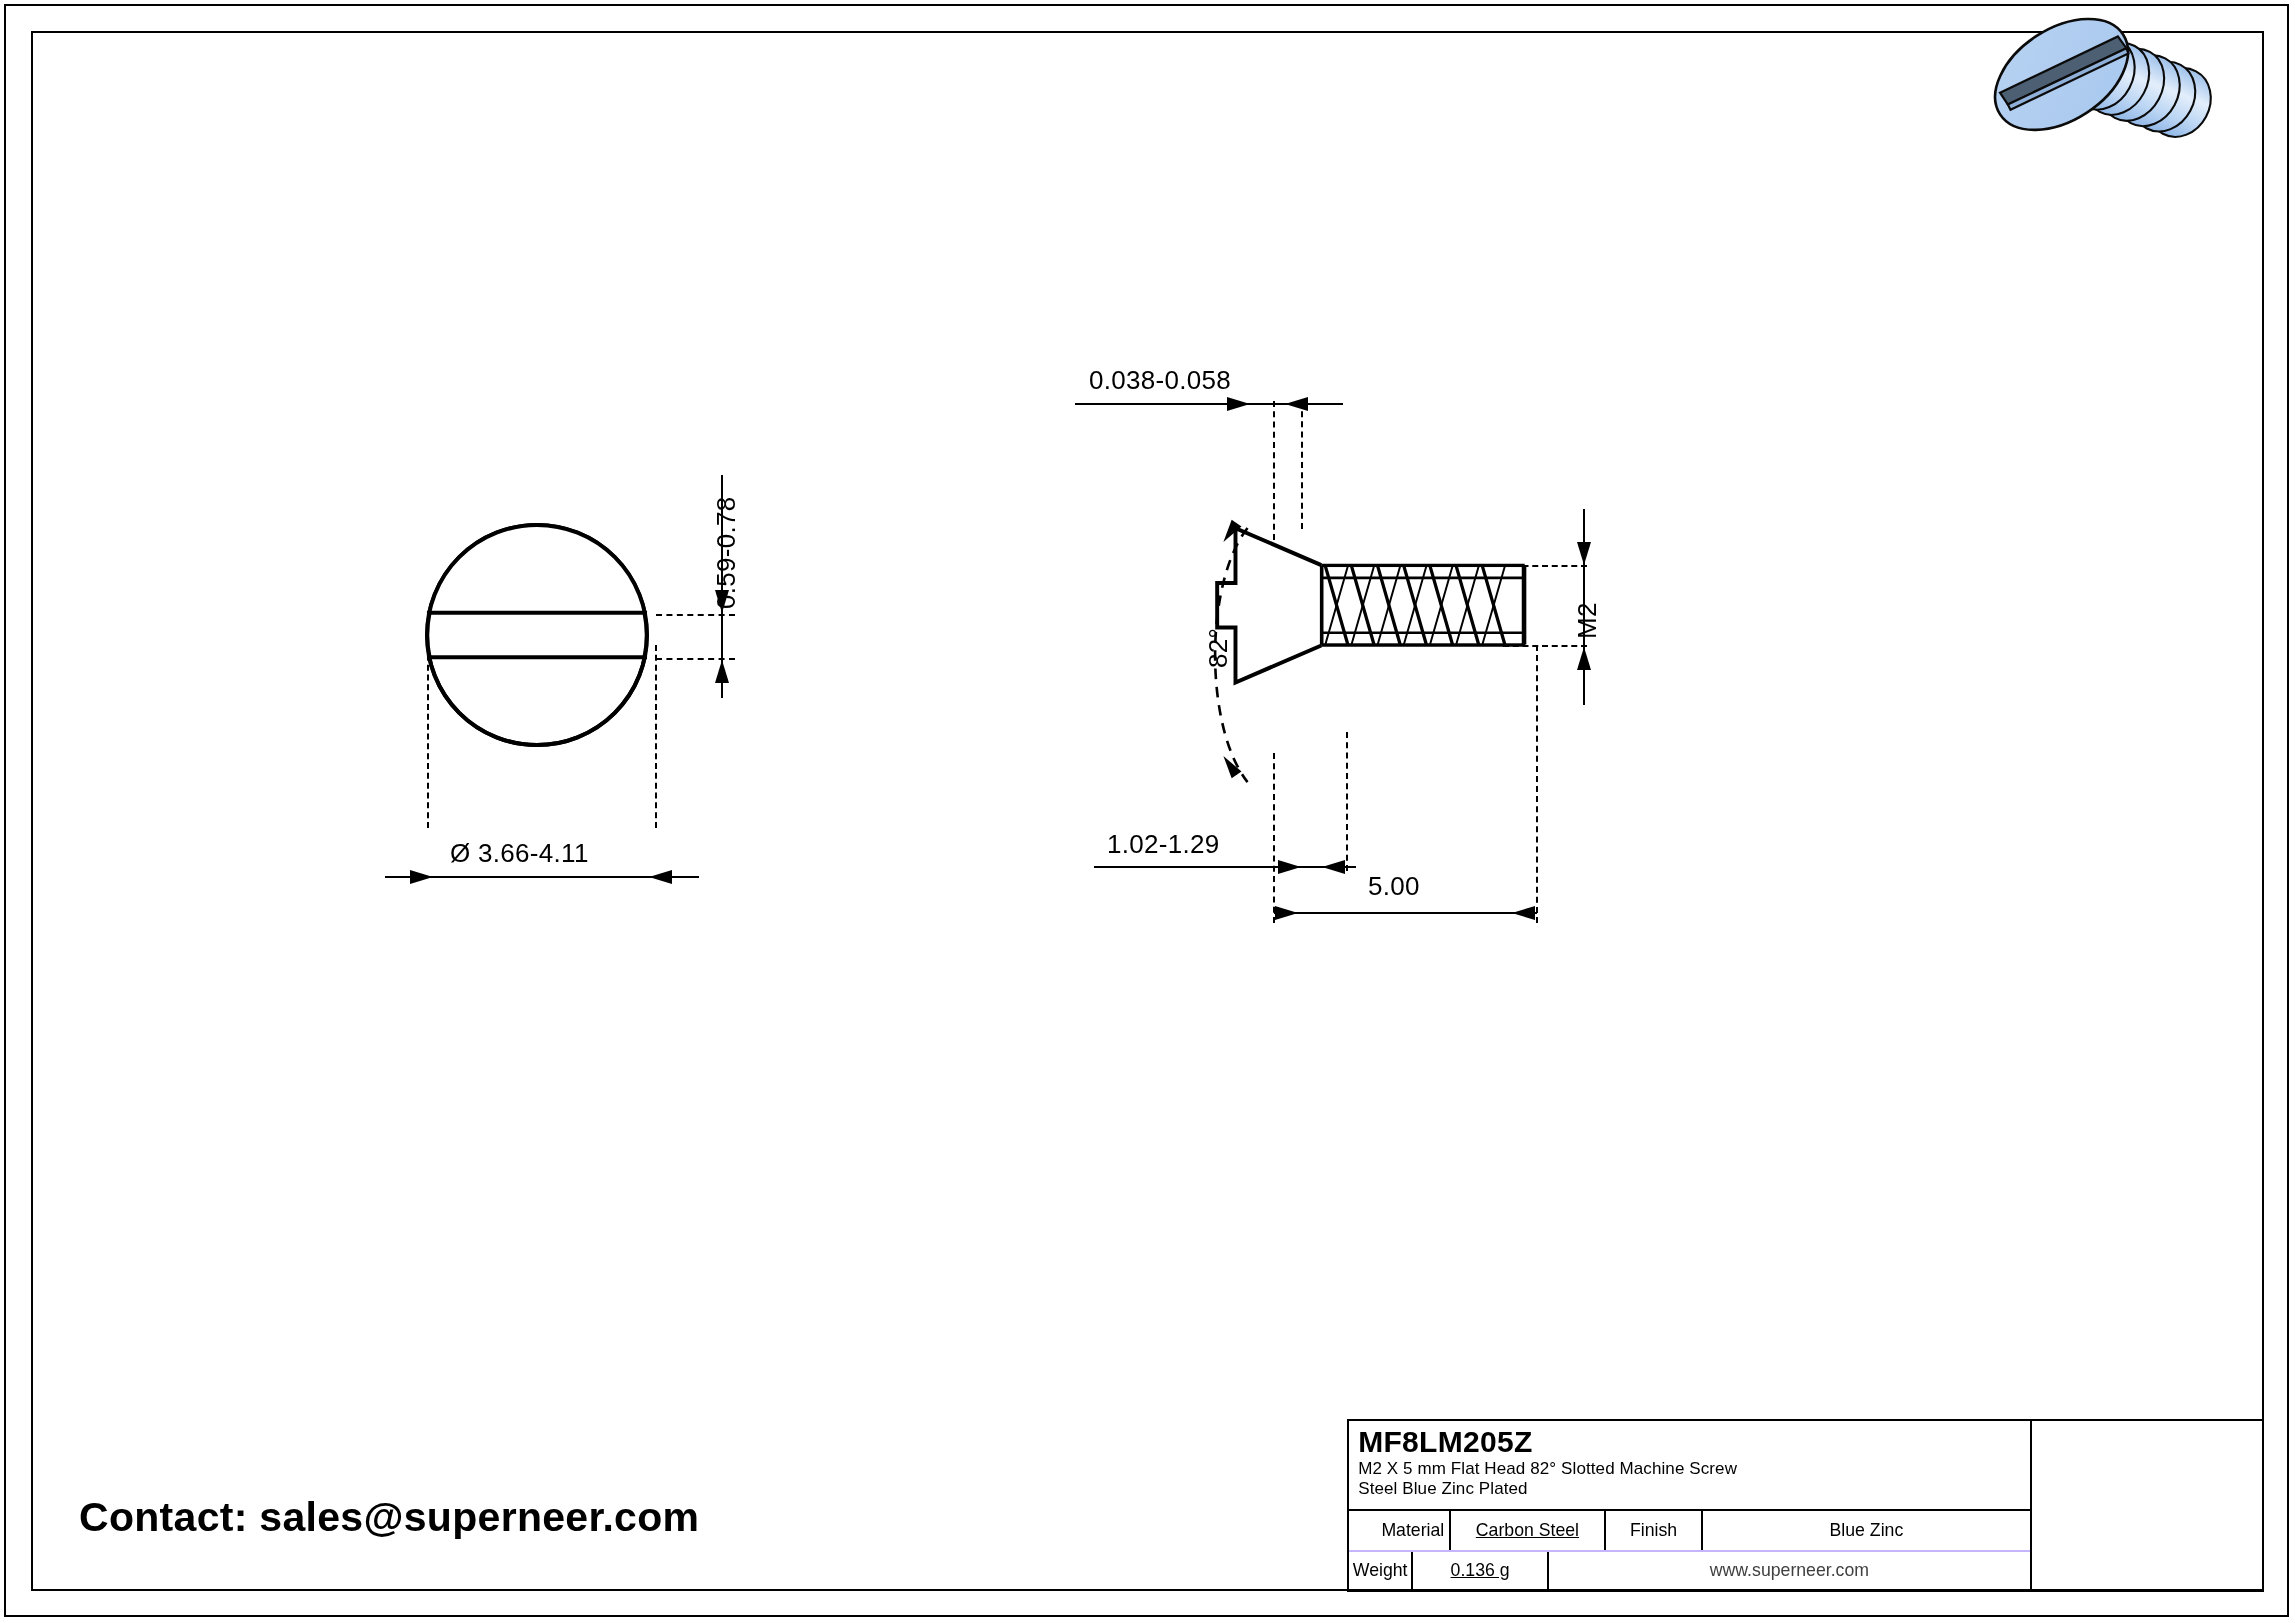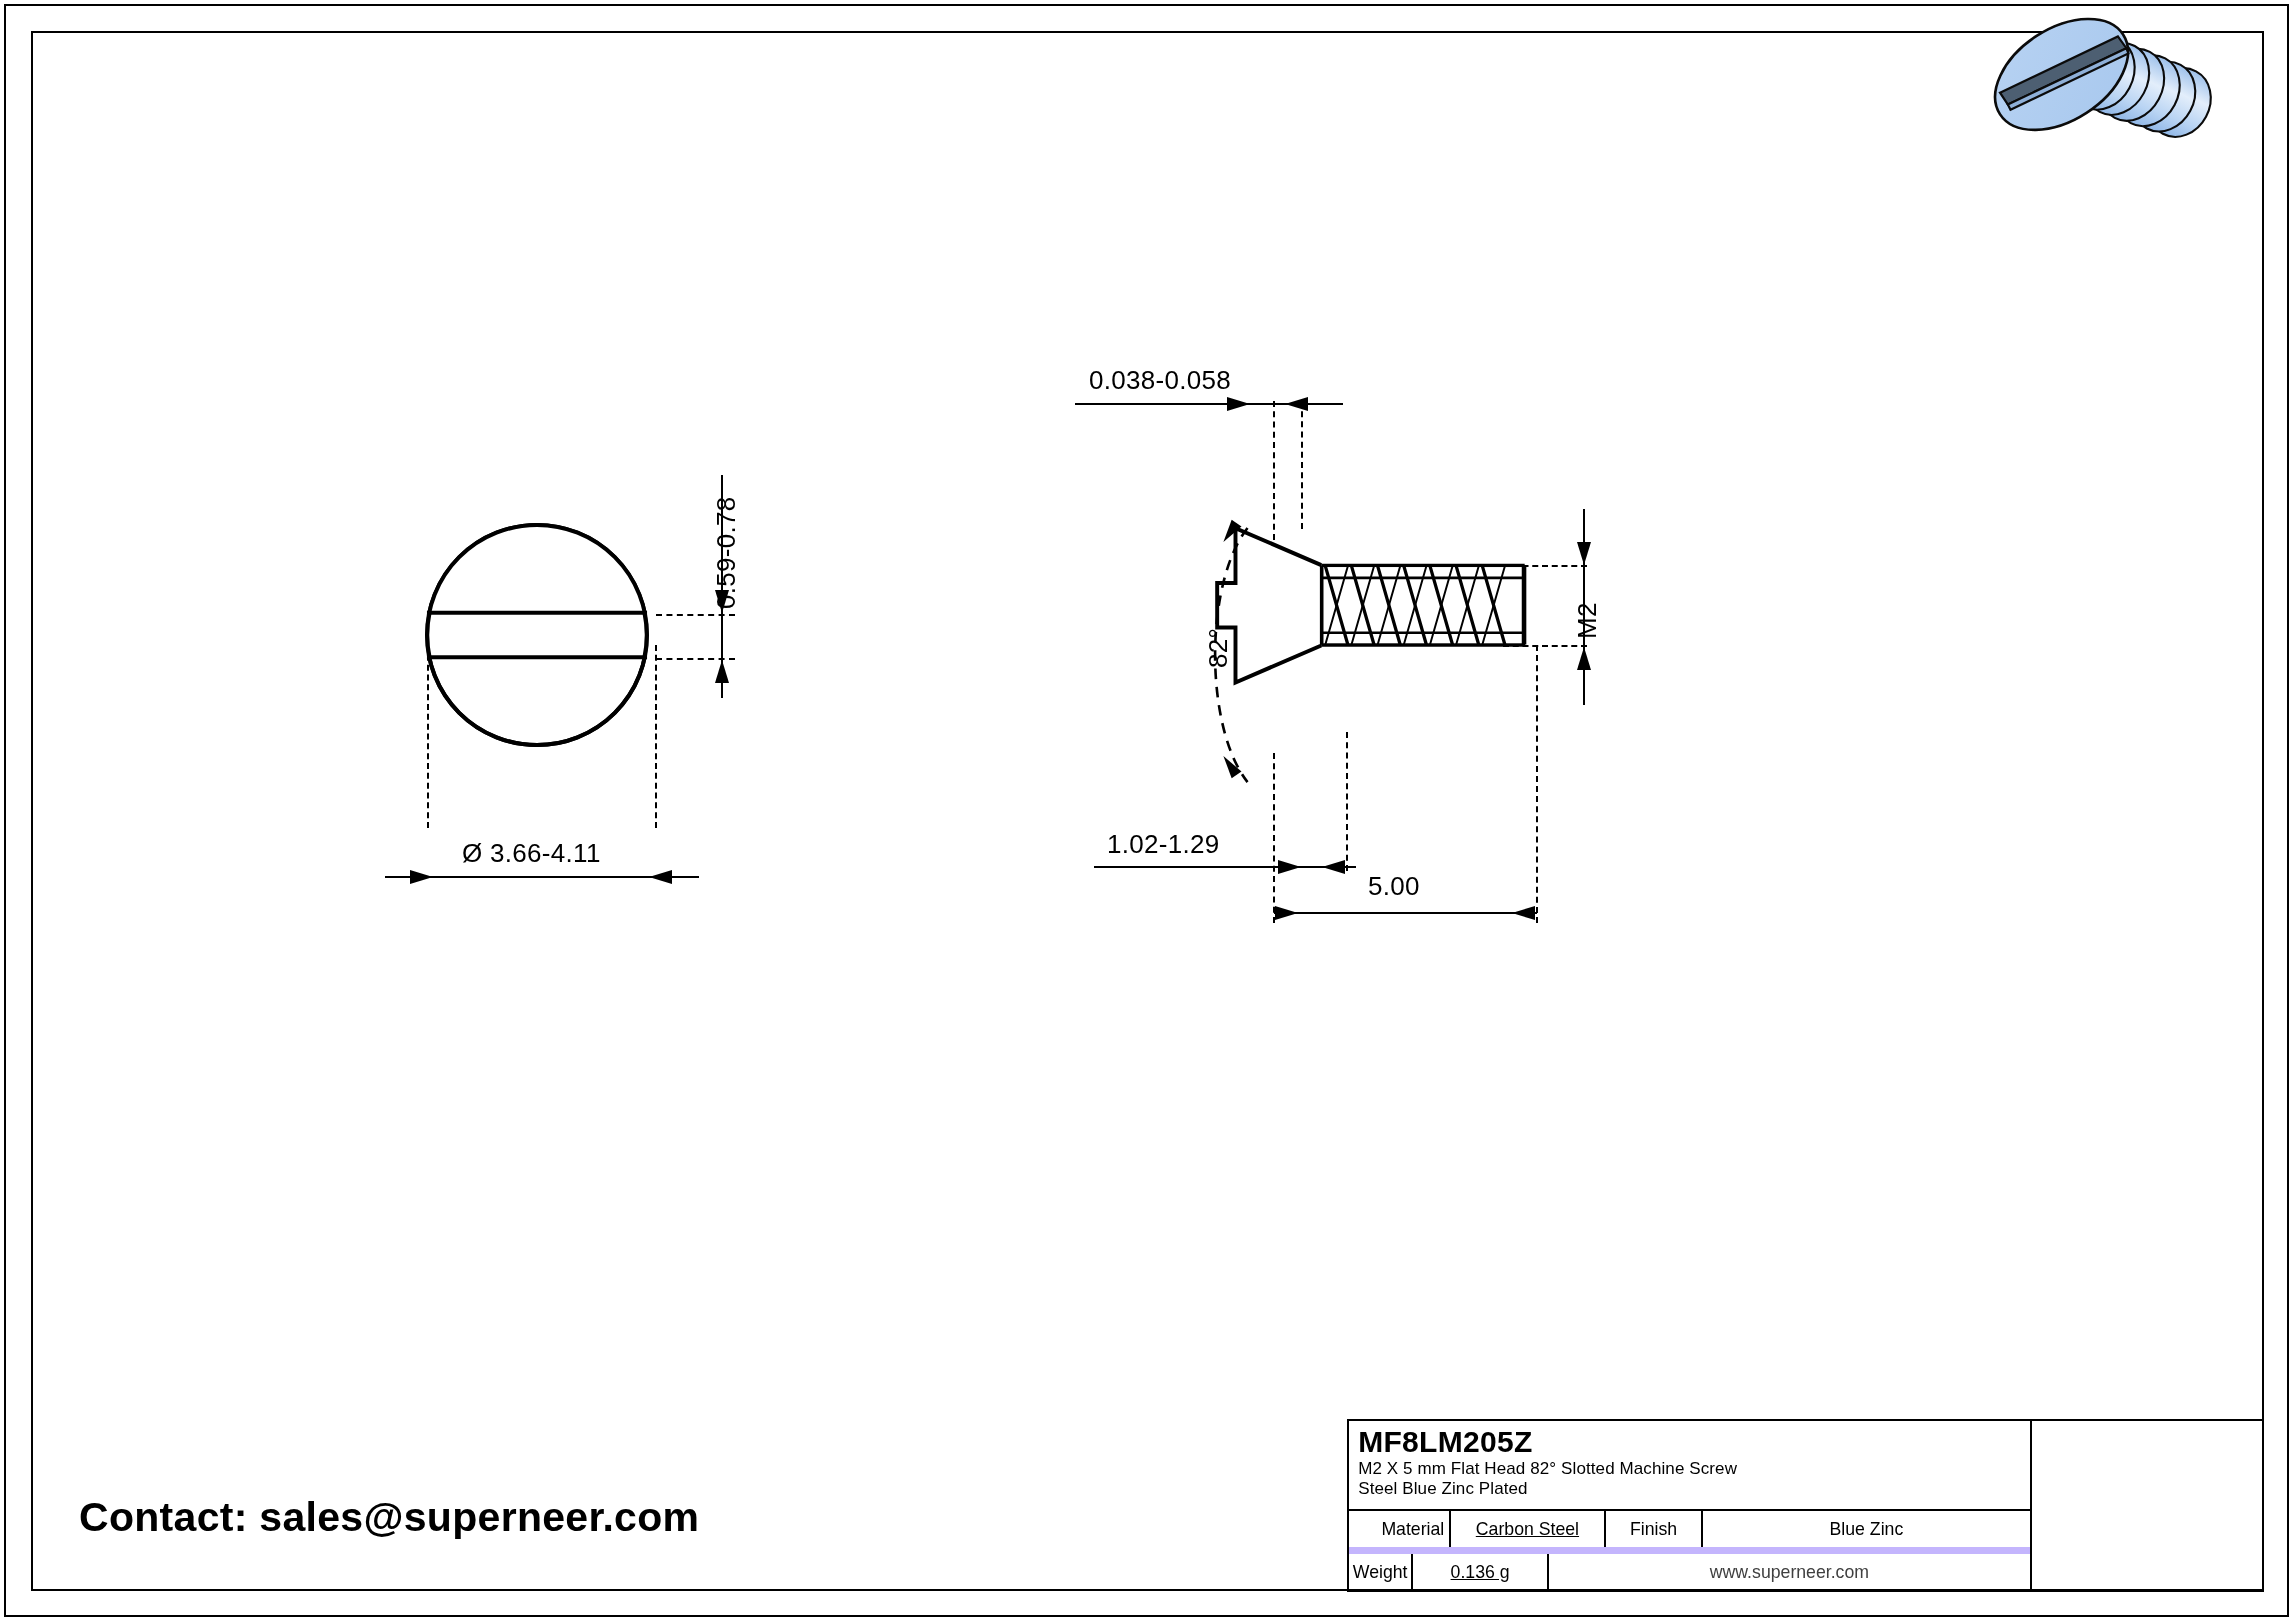--- a/index.html
+++ b/index.html
@@ -87,21 +87,21 @@
   .tb-desc-line {
     font-size: 17px;
     line-height: 20px;
     letter-spacing: 0.1px;
   }
   .tb-row {
     display: flex;
     flex: 1 1 0;
     box-sizing: border-box;
   }
-  #tb-row-material { border-bottom: 7px solid #c4b5fd; padding-left: 28px; }
+  #tb-row-material { border-bottom: 2px solid #c4b5fd; padding-left: 28px; }
   .tb-cell {
     display: flex;
     align-items: center;
     justify-content: center;
     box-sizing: border-box;
     font-size: 17.7px;
     white-space: nowrap;
   }
   .tb-cell.bordered { border-right: 2px solid #000; }
   .c-label { width: 80px; }
@@ -214,21 +214,21 @@
     <line x1="32" y1="166" x2="368" y2="166" stroke="#000" stroke-width="6"></line>
     <line x1="32" y1="234" x2="368" y2="234" stroke="#000" stroke-width="6"></line>
   </svg>
 
   <div class="dash-v" style="left:427px; top:645px; height:183px;"></div>
   <div class="dash-v" style="left:655px; top:645px; height:183px;"></div>
 
   <div class="ln hln" style="left:385px; top:876px; width:314px;"></div>
   <div class="arr arr-r" style="left:410px; top:870px;"></div>
   <div class="arr arr-l" style="left:649px; top:870px;"></div>
-  <div class="dim-text" style="left:462px; top:838px;">Ø 3.66-4.11</div>
+  <div class="dim-text" style="left:450px; top:838px;">Ø 3.66-4.11</div>
 
   <div class="dash-h" style="left:656px; top:614px; width:79px;"></div>
   <div class="dash-h" style="left:656px; top:658px; width:79px;"></div>
   <div class="ln vln" style="left:721px; top:475px; height:223px;"></div>
   <div class="arr arr-d" style="left:715px; top:590px;"></div>
   <div class="arr arr-u" style="left:715px; top:660px;"></div>
   <div class="dim-text rot90" style="left:711px; top:609px;">0.59-0.78</div>
 </div>
 
 <div>

